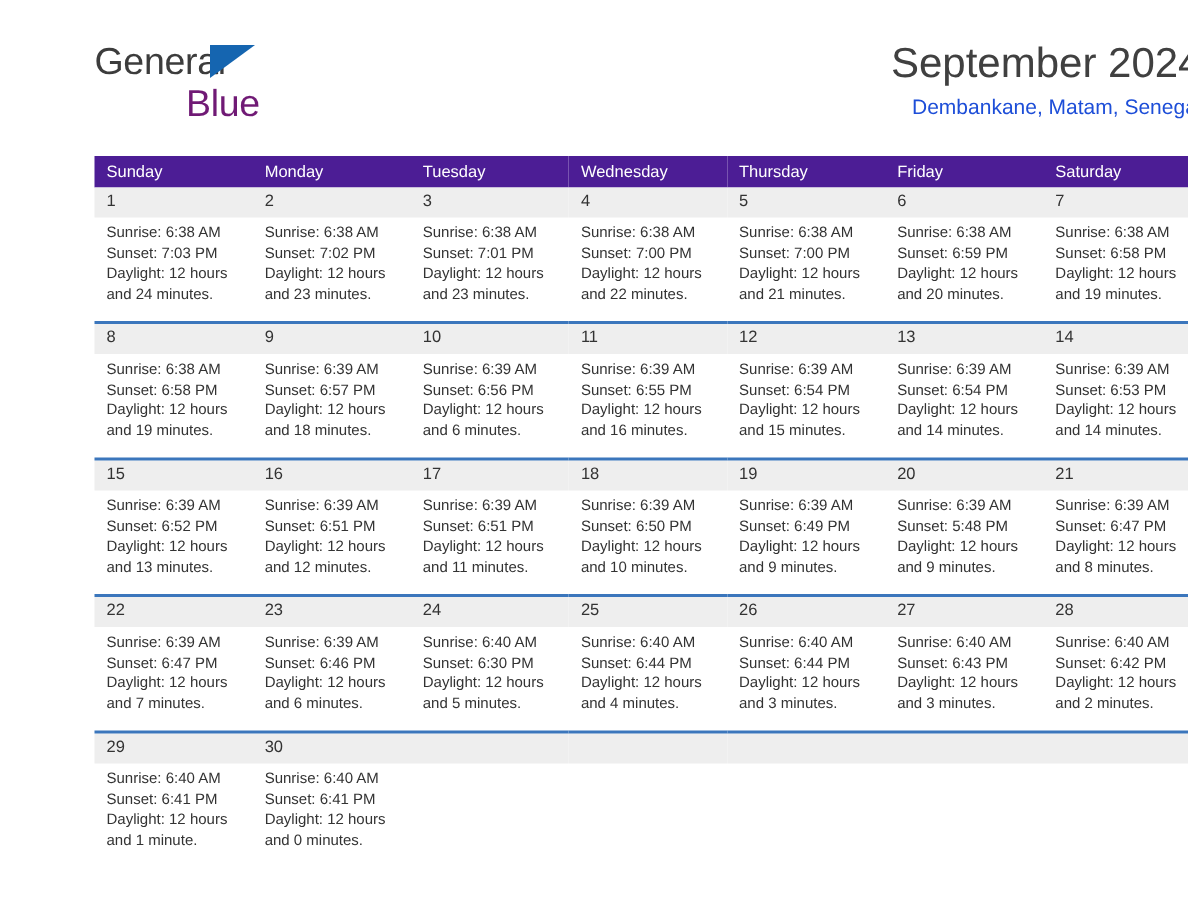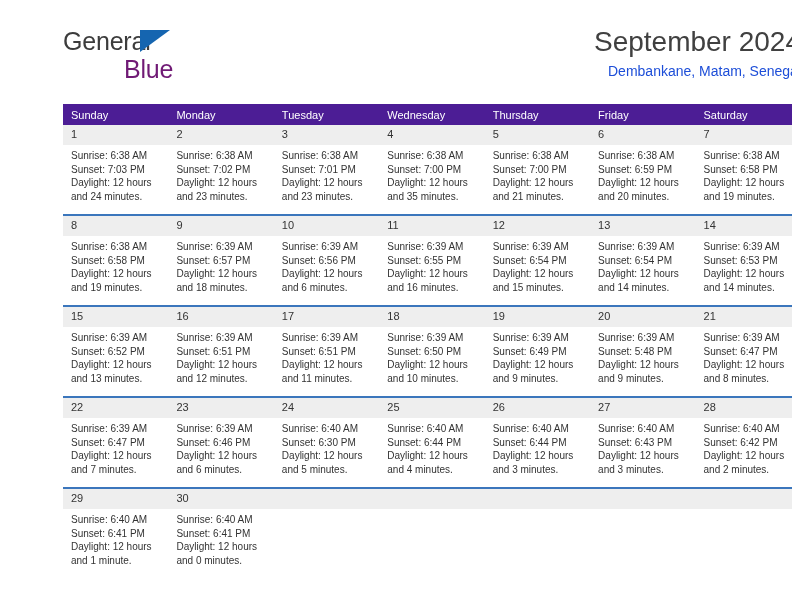--- a/index.html
+++ b/index.html
@@ -209,21 +209,21 @@
                 <div class="daylight">Daylight: 12 hours and 23 minutes.</div>
               </div>
             </div>
           </td>
           <td>
             <div class="cell-inner">
               <div class="daynum">4</div>
               <div class="details">
                 <div>Sunrise: 6:38 AM</div>
                 <div>Sunset: 7:00 PM</div>
-                <div class="daylight">Daylight: 12 hours and 35 minutes.</div>
+                <div class="daylight">Daylight: 12 hours and 22 minutes.</div>
               </div>
             </div>
           </td>
           <td>
             <div class="cell-inner">
               <div class="daynum">5</div>
               <div class="details">
                 <div>Sunrise: 6:38 AM</div>
                 <div>Sunset: 7:00 PM</div>
                 <div class="daylight">Daylight: 12 hours and 21 minutes.</div>

